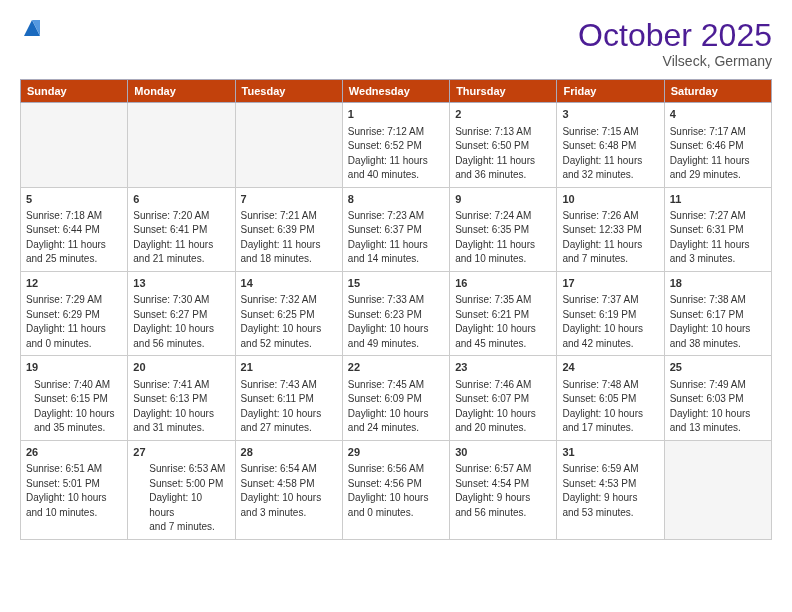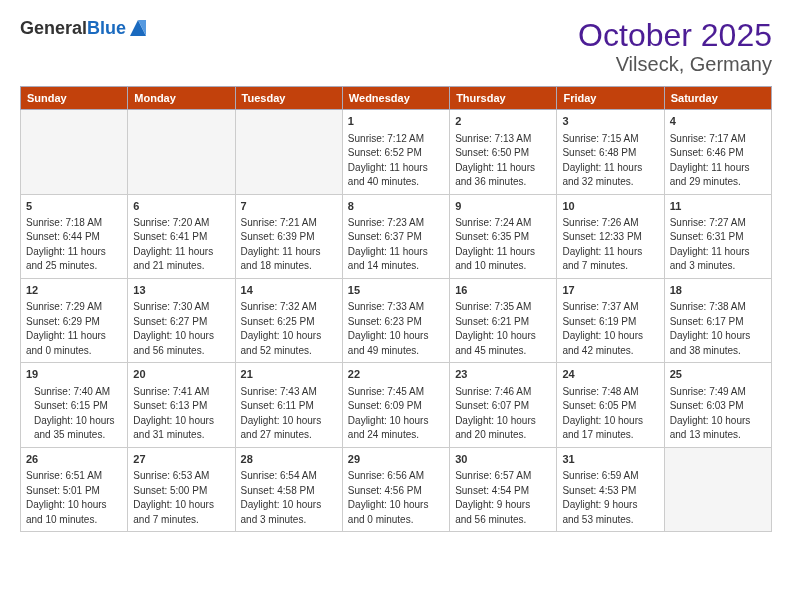--- a/index.html
+++ b/index.html
@@ -41,21 +41,21 @@
     .title-block {
       text-align: right;
     }
     .month-title {
       font-size: 32px;
       font-weight: normal;
       color: #4c1d95;
       line-height: 1.1;
     }
     .location {
-      font-size: 20px;
+      font-size: 14px;
       color: #555;
     }
     .calendar {
       width: 100%;
       border-collapse: collapse;
       font-size: 9.5px;
     }
     .calendar th {
       background-color: #c2410c;
       color: #ffffff;
@@ -92,23 +92,20 @@
     }
   </style>
 </head>
 <body>
 
 <div class="page">
   <div class="header">
     <div class="logo">
       <div>
         <div style="display:flex;align-items:center;">
-          <span class="logo-text">
-            <span class="logo-general">General</span><span class="logo-blue">Blue</span>
-          </span>
           <svg class="logo-icon" viewBox="0 0 20 22" xmlns="http://www.w3.org/2000/svg">
             <polygon points="2,18 10,2 18,18" fill="#1a6abf"></polygon>
             <polygon points="10,2 18,18 18,2" fill="#5599e0"></polygon>
           </svg>
         </div>
       </div>
     </div>
     <div class="title-block">
       <div class="month-title">October 2025</div>
       <div class="location">Vilseck, Germany</div>
@@ -318,21 +315,21 @@
         <tr>
           <td>
             <span class="day-number">26</span>
             <div class="day-info" style="white-space: pre-line;">Sunrise: 6:51 AM
 Sunset: 5:01 PM
 Daylight: 10 hours
 and 10 minutes.</div>
           </td>
           <td>
             <span class="day-number">27</span>
-            <div class="day-info" style="white-space: pre-line;">Sunrise: 6:53 AM
+            <div class="day-info" style="white-space: pre-line; margin-left: 16px;">Sunrise: 6:53 AM
 Sunset: 5:00 PM
 Daylight: 10 hours
 and 7 minutes.</div>
           </td>
           <td>
             <span class="day-number">28</span>
             <div class="day-info" style="white-space: pre-line;">Sunrise: 6:54 AM
 Sunset: 4:58 PM
 Daylight: 10 hours
 and 3 minutes.</div>

